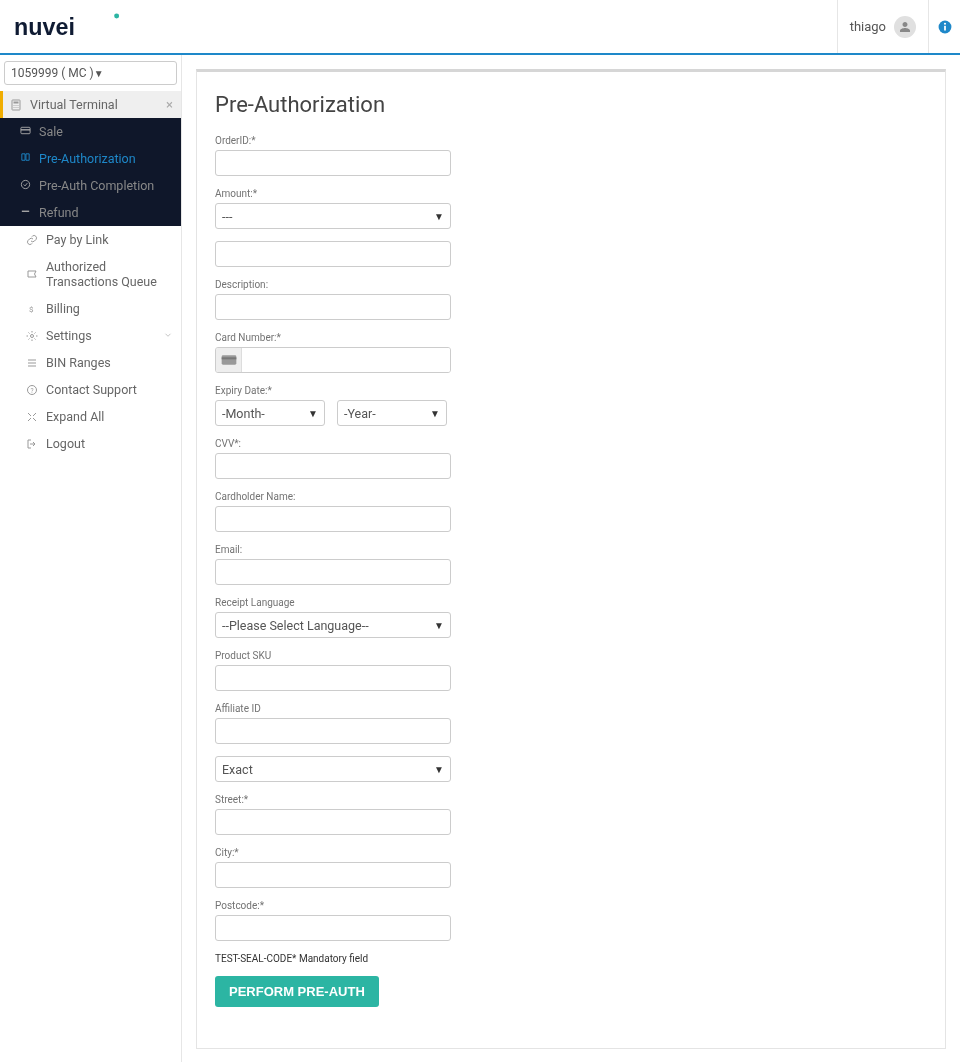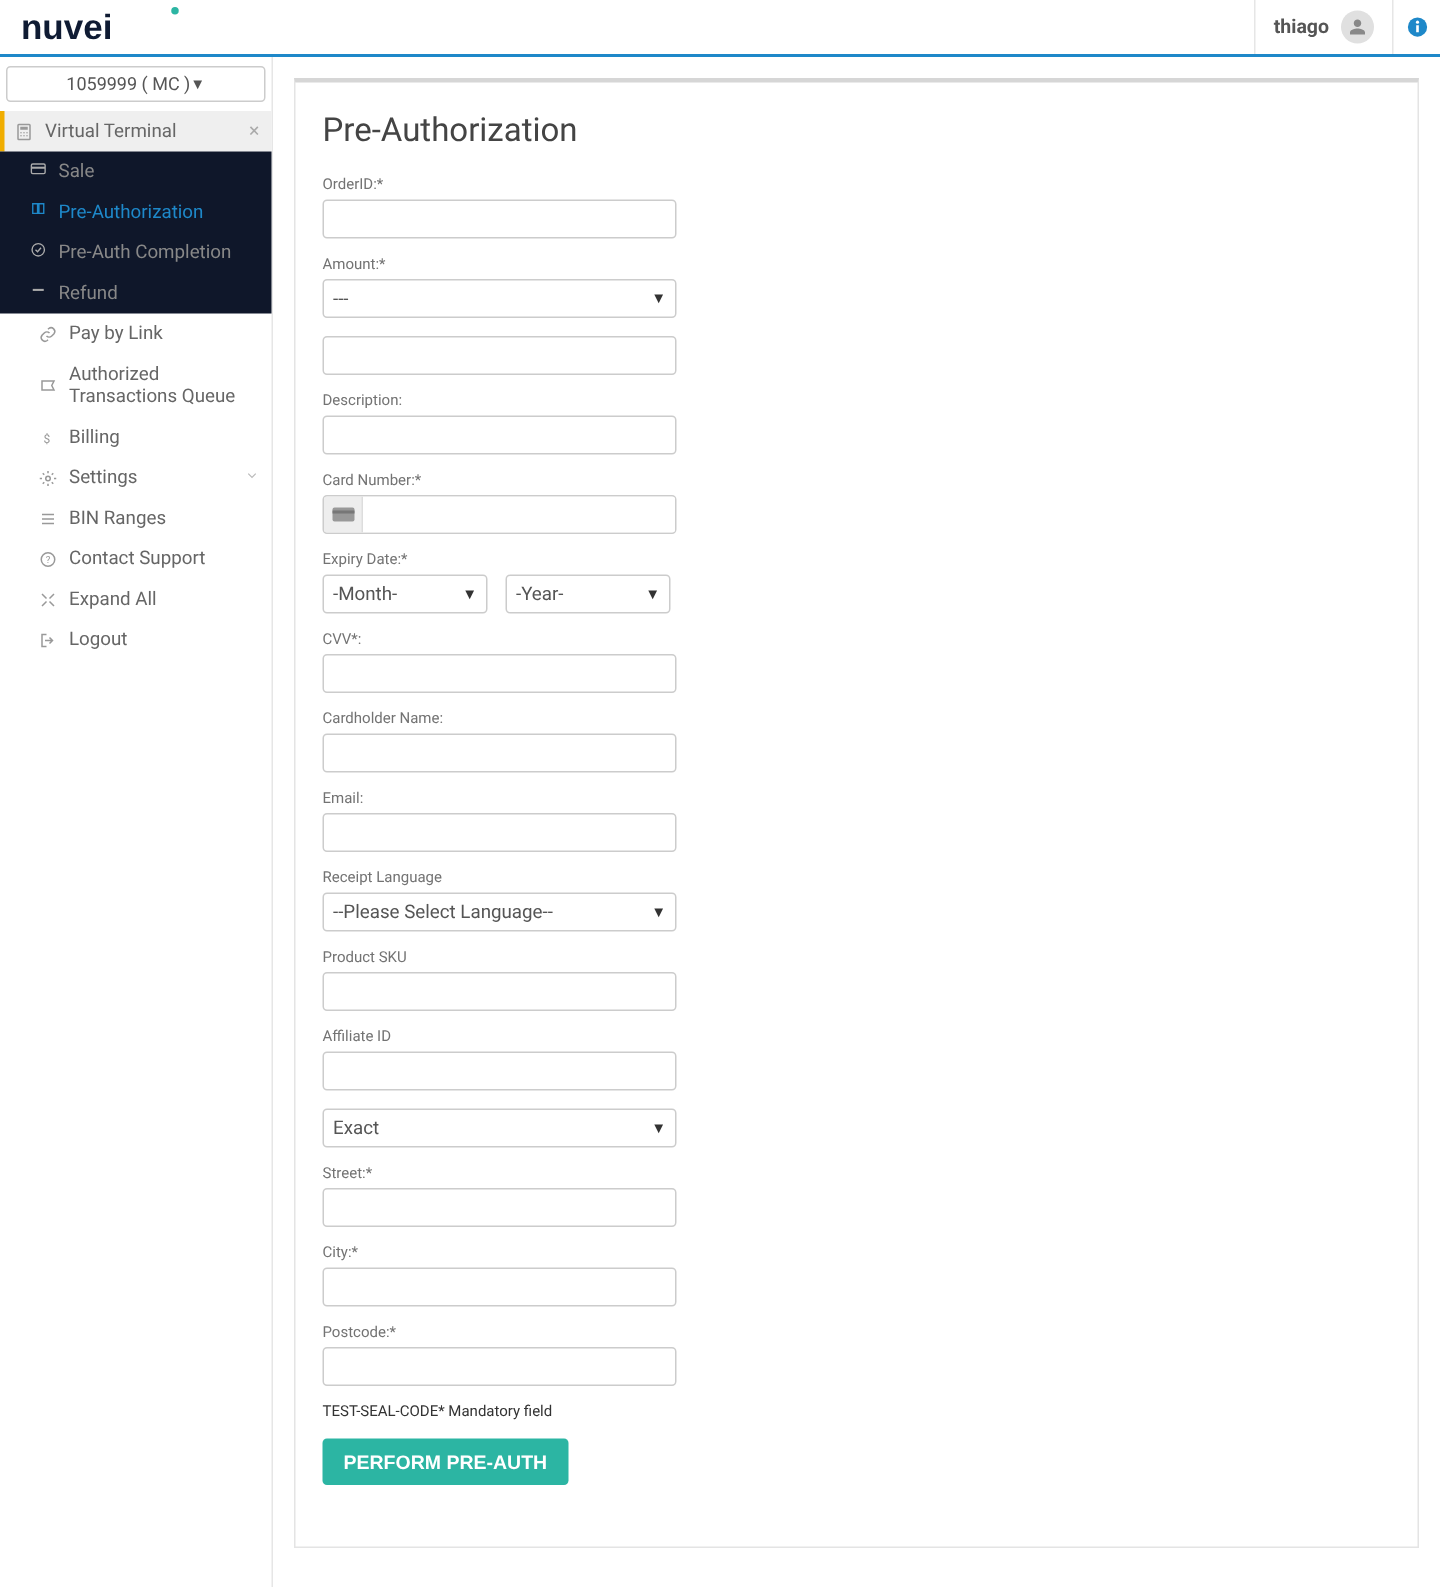--- a/index.html
+++ b/index.html
@@ -7,42 +7,41 @@
       font-family: -apple-system, BlinkMacSystemFont, "Segoe UI", Roboto, "Helvetica Neue", Arial, sans-serif;
       font-size: 13px;
       color: #333;
       background: #fff;
       width: 960px;
     }
     .header {
       display: flex;
       align-items: center;
       justify-content: space-between;
-      height: 38px;
+      height: 55px;
       border-bottom: 2px solid #1e88c9;
       padding: 0 0 0 14px;
     }
     .logo {
       display: flex;
       align-items: center;
     }
     .logo-svg { height: 28px; }
     .header-right {
       display: flex;
       align-items: stretch;
       height: 100%;
     }
     .user-box {
       display: flex;
       align-items: center;
       padding: 0 12px;
       border-left: 1px solid #e6e6e6;
       gap: 8px;
       color: #555;
-      font-weight: bold;
     }
     .avatar {
       width: 22px;
       height: 22px;
       border-radius: 50%;
       background: #e0e0e0;
       display: flex;
       align-items: center;
       justify-content: center;
     }
@@ -66,21 +65,21 @@
       min-height: 1020px;
     }
     .merchant-select {
       margin: 0 4px 6px 4px;
       padding: 4px 6px;
       border: 1px solid #ccc;
       border-radius: 3px;
       font-size: 12px;
       display: flex;
       align-items: center;
-      justify-content: center;
+      justify-content: flex-start;
       color: #555;
       background: #fff;
     }
     .merchant-select .caret { font-size: 10px; }
     .nav-item {
       display: flex;
       align-items: center;
       padding: 6px 8px 6px 26px;
       font-size: 12.5px;
       color: #666;

